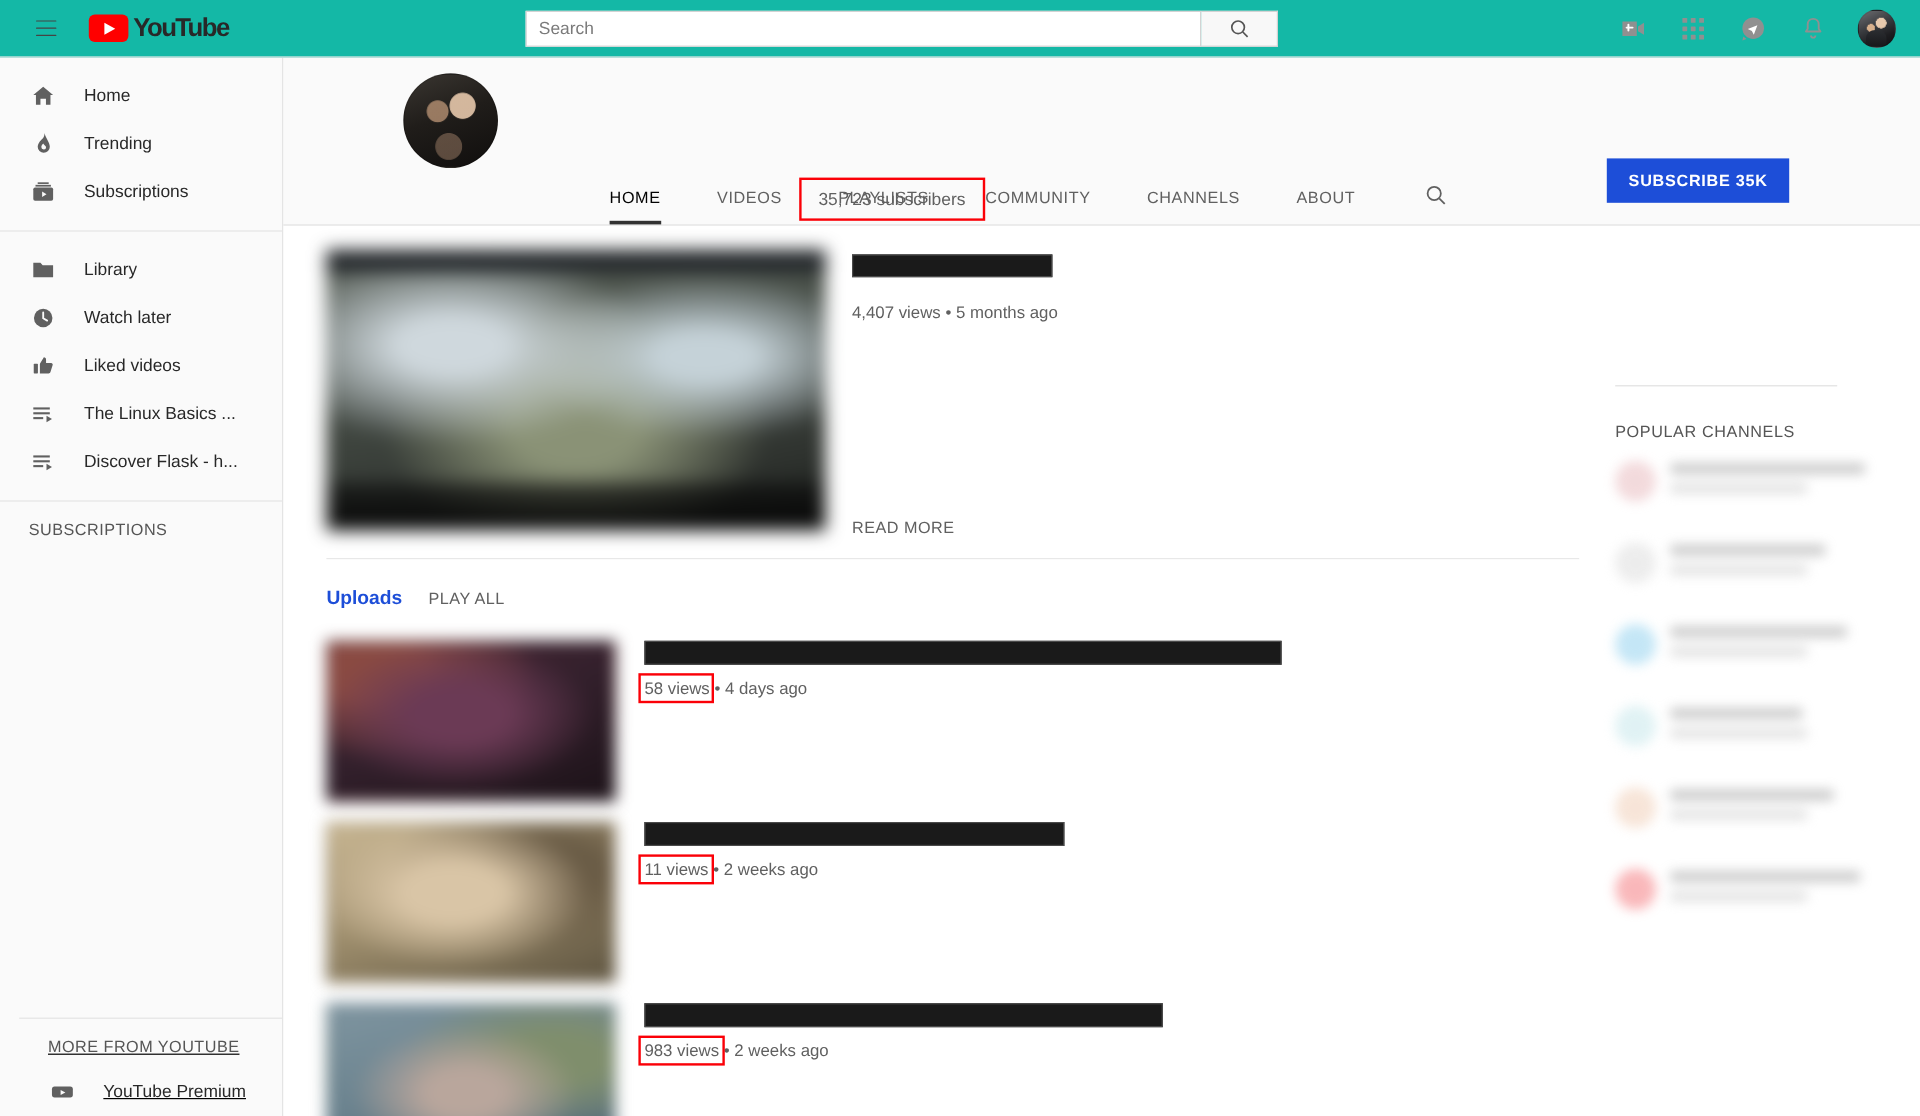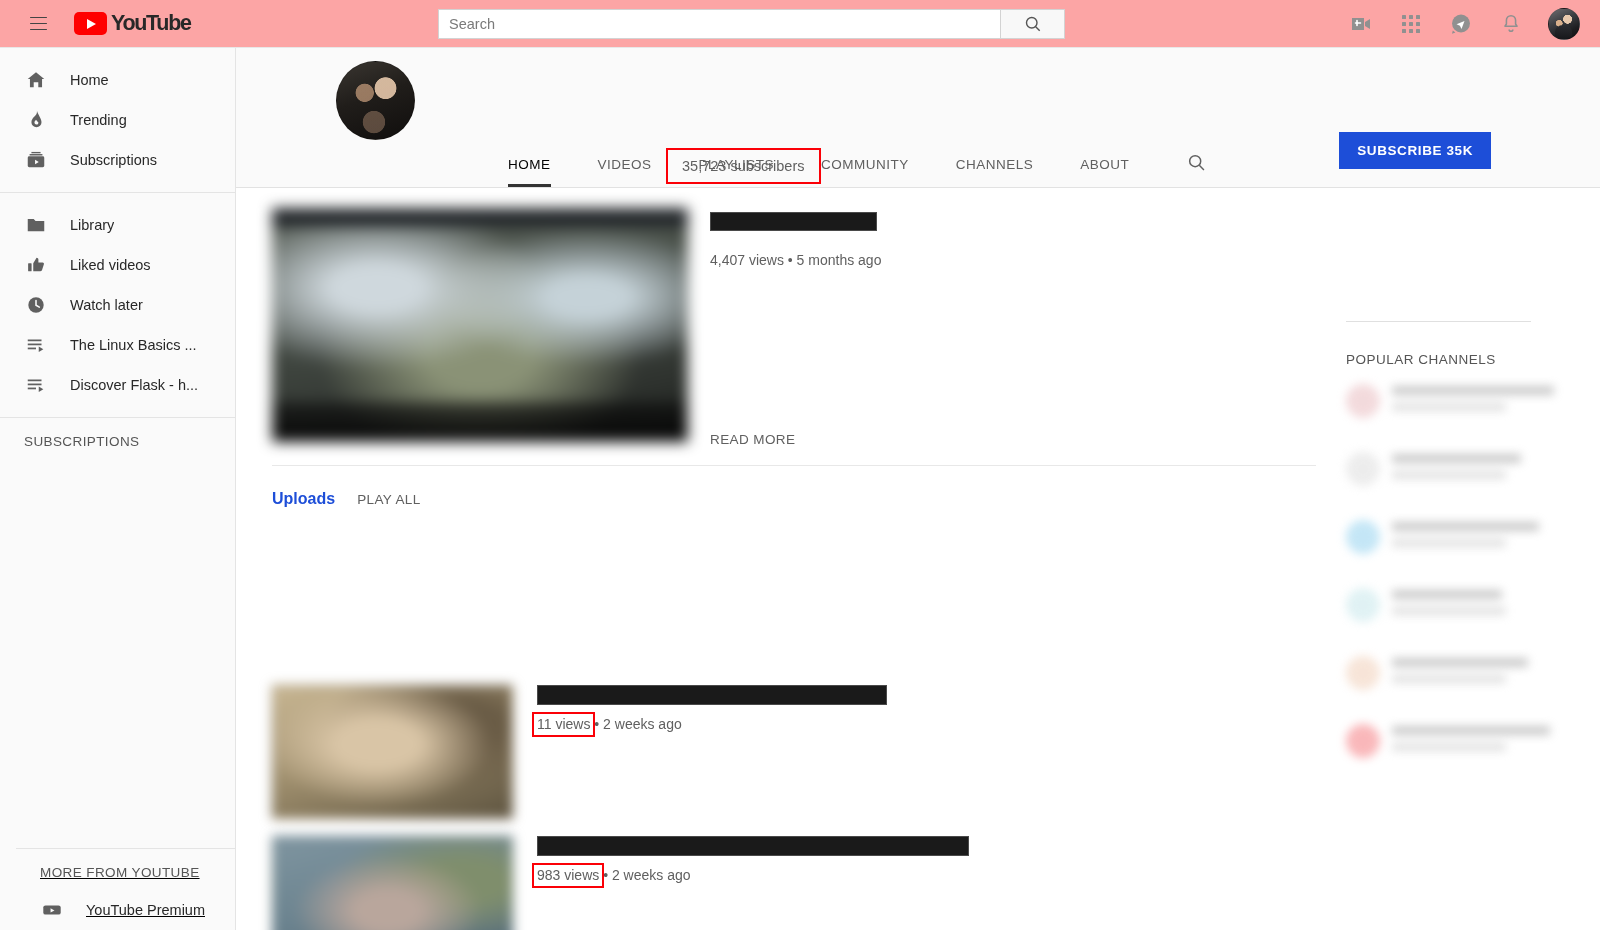--- a/index.html
+++ b/index.html
@@ -9,21 +9,21 @@
     background: #ffffff;
     font-family: "Roboto", "Liberation Sans", sans-serif;
     -webkit-font-smoothing: antialiased;
   }
   body { position: relative; }
 
   
   .masthead {
     position: absolute; top: 0; left: 0;
     width: 1600px; height: 48px;
-    background: #fca5a5;
+    background: #14b8a6;
     border-bottom: 1px solid #e8e8e8;
     display: flex; align-items: center;
     z-index: 40;
   }
   .mh-left { display: flex; align-items: center; padding-left: 18px; }
   .hamburger {
     width: 40px; height: 40px;
     display: flex; flex-direction: column;
     align-items: center; justify-content: center;
     cursor: pointer;
@@ -426,34 +426,34 @@
       <div class="sb-ico">
         <svg width="22" height="22" viewBox="0 0 24 24">
             <path d="M3 5.5h6.5l2 2.2H21v11H3z" fill="#606060"></path>
           </svg>
       </div>
       <div class="sb-label">Library</div>
     </div>
     <div class="sb-item">
       <div class="sb-ico">
         <svg width="22" height="22" viewBox="0 0 24 24">
+          <circle cx="12" cy="12" r="8.4" fill="#606060"></circle>
+          <path d="M12 7v5.3l3.6 2.1" fill="none" stroke="#fafafa" stroke-width="1.7" stroke-linecap="round"></path>
+        </svg>
+      </div>
+      <div class="sb-label">Watch later</div>
+    </div>
+    <div class="sb-item">
+      <div class="sb-ico">
+        <svg width="22" height="22" viewBox="0 0 24 24">
           <path d="M9 10l3.6-6c1.2 0 2 .9 2 2v3.2h4.6c1 0 1.7 1 1.4 1.9l-2 6.4c-.2.8-.9 1.3-1.7 1.3H9z" fill="#606060"></path>
           <rect x="3.4" y="10" width="3.8" height="8.8" rx=".6" fill="#606060"></rect>
         </svg>
       </div>
       <div class="sb-label">Liked videos</div>
-    </div>
-    <div class="sb-item">
-      <div class="sb-ico">
-        <svg width="22" height="22" viewBox="0 0 24 24">
-          <circle cx="12" cy="12" r="8.4" fill="#606060"></circle>
-          <path d="M12 7v5.3l3.6 2.1" fill="none" stroke="#fafafa" stroke-width="1.7" stroke-linecap="round"></path>
-        </svg>
-      </div>
-      <div class="sb-label">Watch later</div>
     </div>
     <div class="sb-item">
       <div class="sb-ico">
         <svg width="22" height="22" viewBox="0 0 24 24">
           <g fill="#606060">
               <rect x="3" y="6" width="15" height="1.9"></rect>
               <rect x="3" y="10.4" width="15" height="1.9"></rect>
               <rect x="3" y="14.8" width="9" height="1.9"></rect>
             </g>
           <path d="M15 13.6l5 3-5 3z" fill="#606060"></path>
@@ -530,20 +530,30 @@
     </div>
   </div>
 
   <div class="hr"></div>
 
   <div class="uploads-head">
     <div class="uploads-title">Uploads</div>
     <div class="play-all">PLAY ALL</div>
   </div>
 
+  <div class="vid-row" style="top:345px;">
+    <div class="thumb th-1"></div>
+    <div class="vid-meta">
+      <div class="redact vid-title" style="width:531px;"></div>
+      <div class="vid-sub">
+        <span>58 views</span><span> • 4 days ago</span>
+        <span class="views-box" style="left:-5px;top:-4px;width:63px;height:25px;"></span>
+      </div>
+    </div>
+  </div>
 
   <div class="vid-row" style="top:496px;">
     <div class="thumb th-2"></div>
     <div class="vid-meta">
       <div class="redact vid-title" style="width:350px;"></div>
       <div class="vid-sub">
         <span>11 views</span><span> • 2 weeks ago</span>
         <span class="views-box" style="left:-5px;top:-4px;width:63px;height:25px;"></span>
       </div>
     </div>

